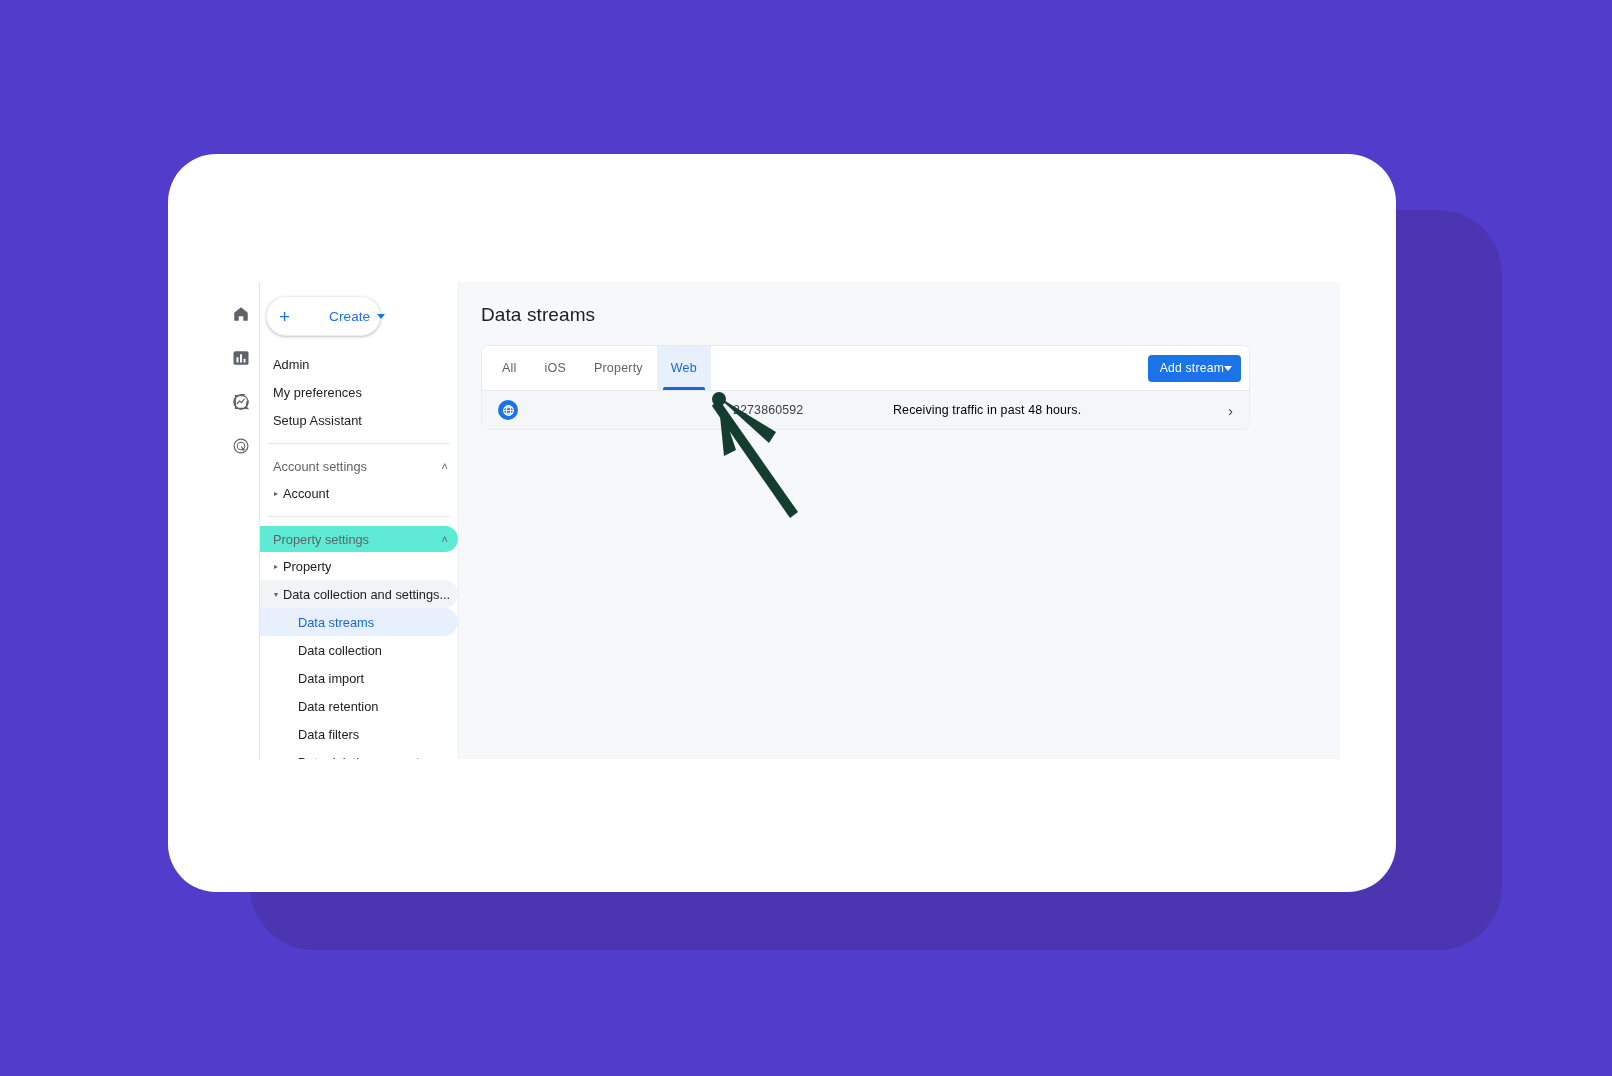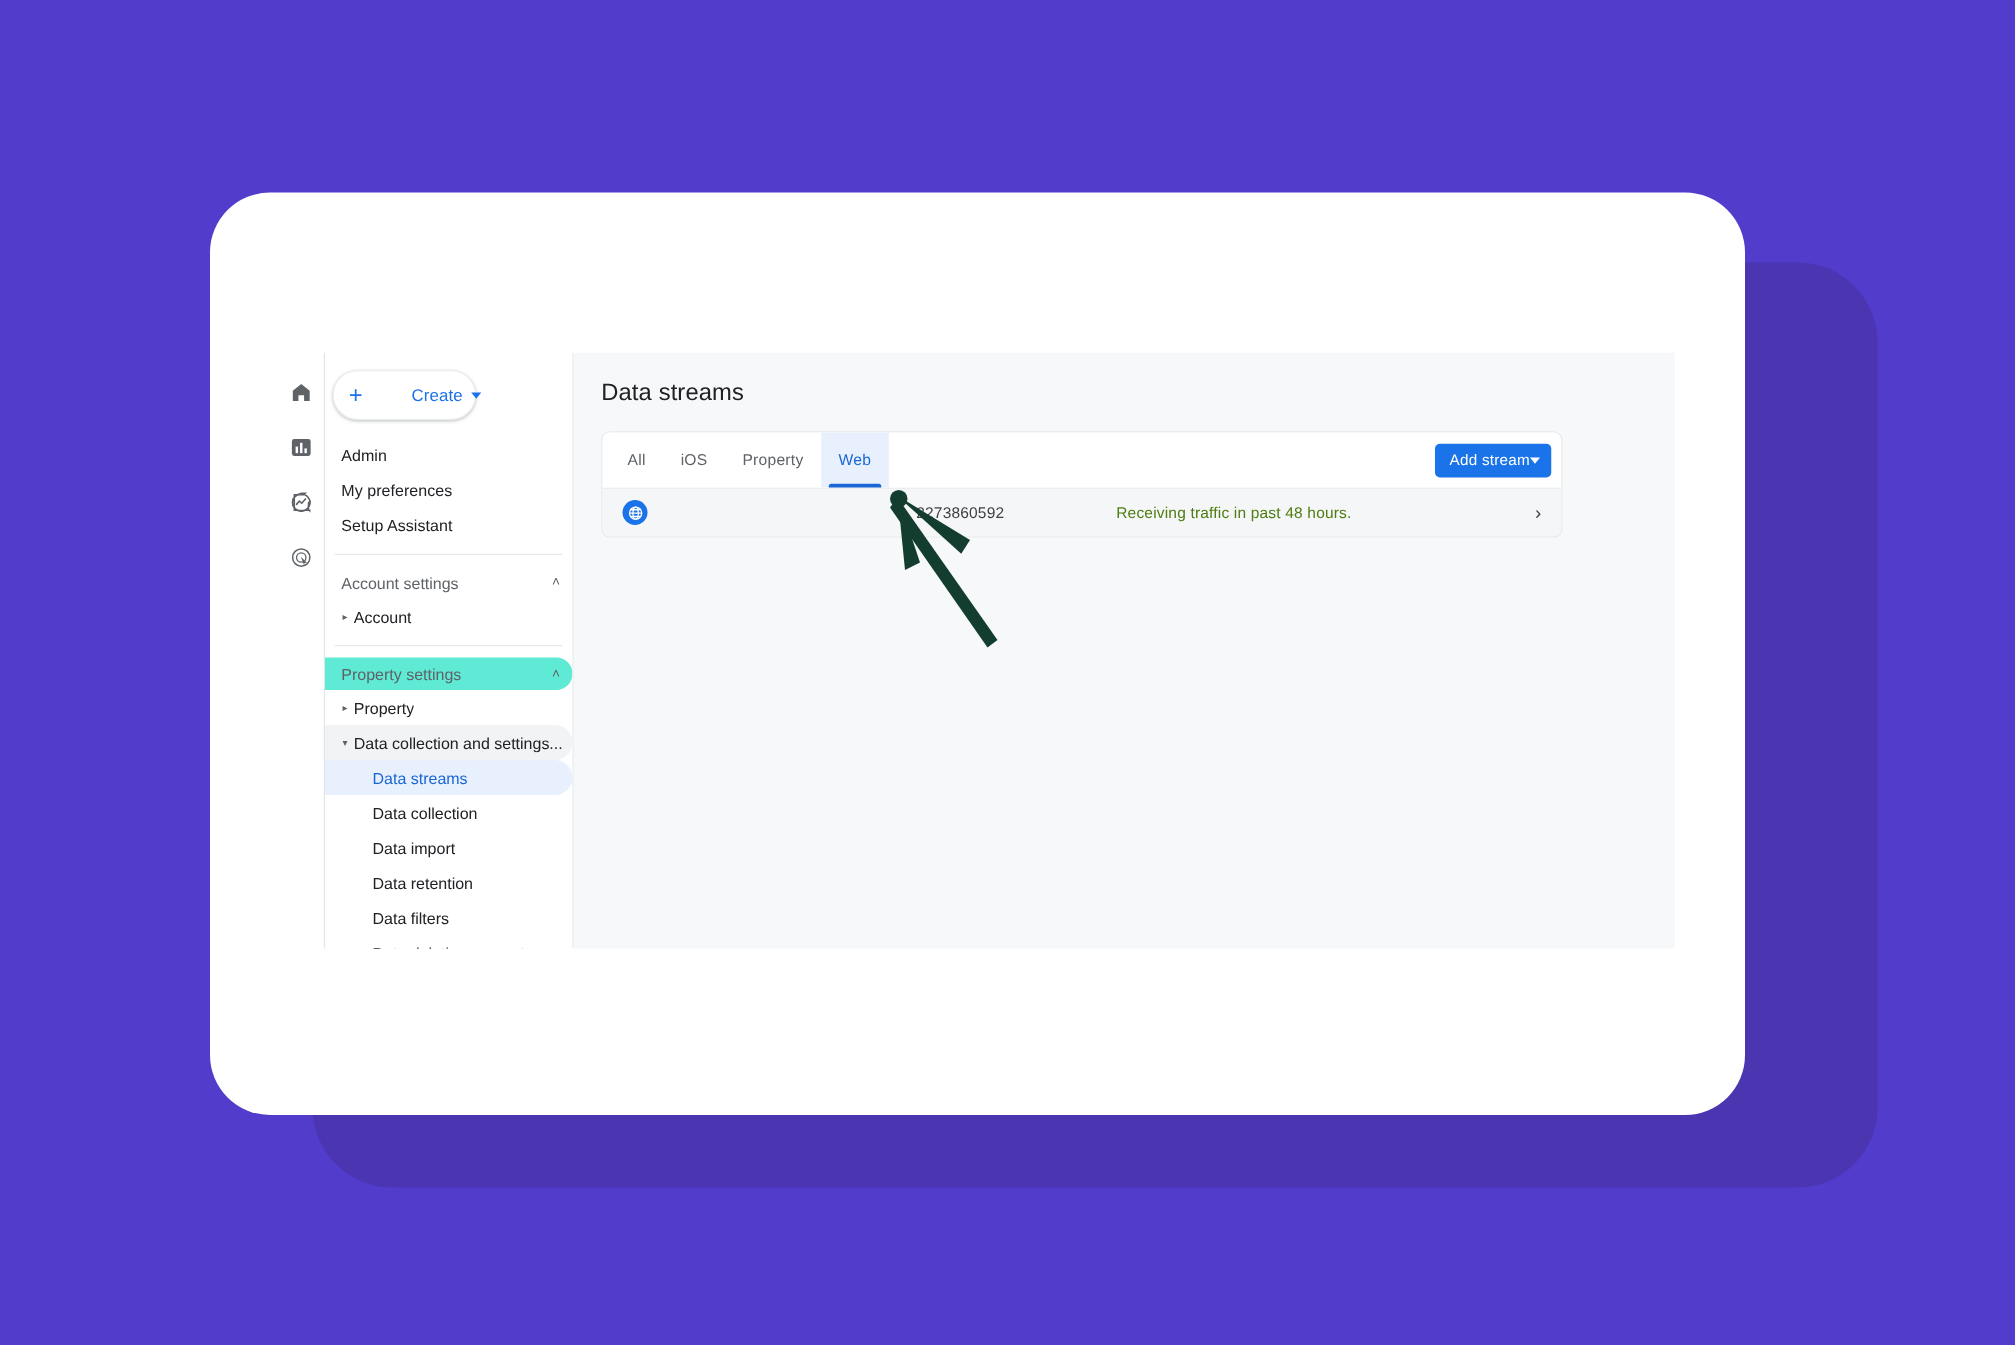--- a/index.html
+++ b/index.html
@@ -246,21 +246,21 @@
   }
   .stream-name { width: 215px; }
   .stream-id {
     font-size: 12.4px;
     color: #3c4043;
     width: 160px;
     letter-spacing: .15px;
   }
   .stream-status {
     font-size: 12.4px;
-    color: #4d7c0f;
+    color: #000000;
     flex: 1;
     letter-spacing: .15px;
   }
   .row-chevron {
     color: #3c4043;
     font-size: 15px;
     line-height: 1;
     padding-right: 4px;
   }
 

